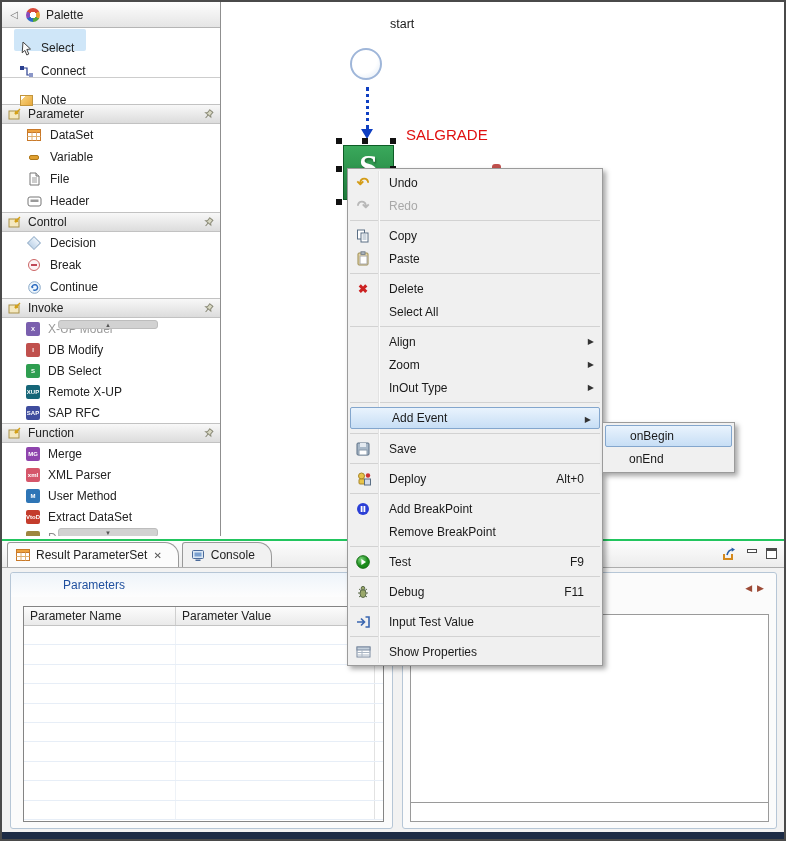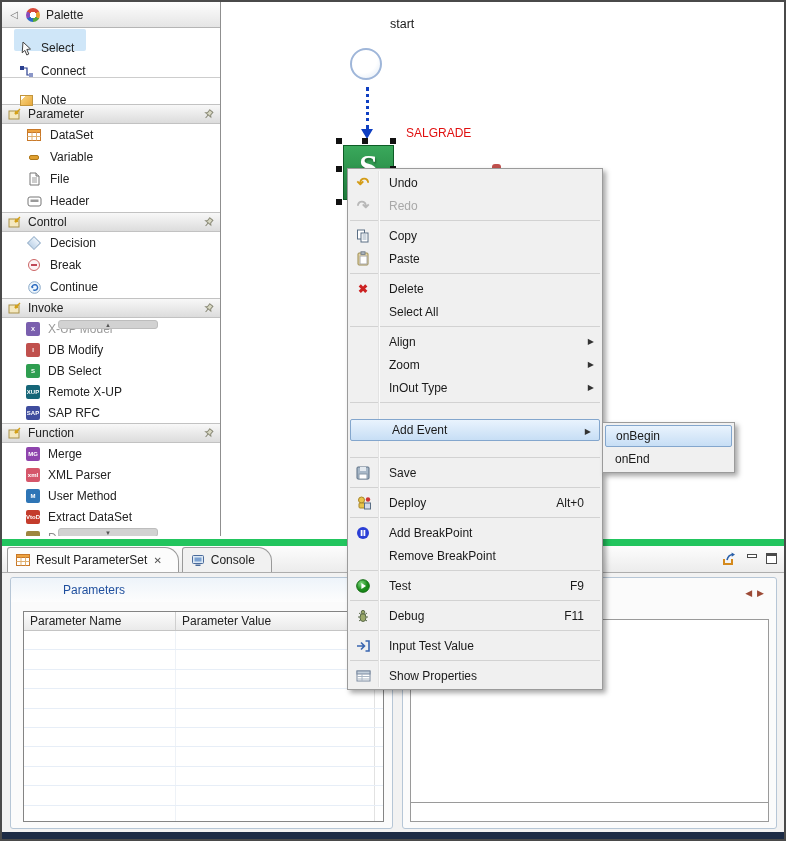--- a/index.html
+++ b/index.html
@@ -38,42 +38,42 @@
   
   .canvas{position:absolute;left:220px;top:0;right:0;height:536px;background:#fff;margin-left:23px;}
   .start-label{position:absolute;left:145px;top:15px;font-size:12.5px;color:#1a1a1a;}
   .node-circle{position:absolute;width:32px;height:32px;border-radius:50%;border:2px solid #9fb6d9;background:radial-gradient(circle at 38% 32%,#ffffff 55%,#dde8f5);}
   .dotline{position:absolute;width:0;border-left:3px dotted #0f3fc2;}
   .arrowhead{position:absolute;width:0;height:0;border-left:6px solid transparent;border-right:6px solid transparent;border-top:10px solid #0f3fc2;}
   .sel-node{position:absolute;left:98px;top:143px;width:51px;height:55px;background:linear-gradient(#3aa85b,#1f7c3c);border:1px solid #0d5c26;display:flex;flex-direction:column;align-items:center;justify-content:flex-end;}
   .sel-node .big-s{position:absolute;top:2px;left:0;right:0;text-align:center;font-size:34px;font-weight:bold;color:#fff;text-shadow:1px 2px 2px rgba(0,0,0,.35);font-family:"Liberation Serif",serif;}
   .sel-node .sub{position:relative;color:#fff;font-size:10px;padding-bottom:2px;}
   .hsq{position:absolute;width:6px;height:6px;background:#111;}
-  .node-caption{position:absolute;left:161px;top:124px;color:#e01010;font-size:12px;}
+  .node-caption{position:absolute;left:161px;top:124px;color:#e01010;font-size:15px;}
   .red-sliver{position:absolute;left:247px;top:162px;width:9px;height:4px;background:#c0504d;border-radius:3px 3px 0 0;}
   
   .cmenu{position:absolute;left:345px;top:166px;width:256px;background:#f0f0f0;border:1px solid #9b9b9b;box-shadow:3px 3px 5px rgba(0,0,0,.35);padding:2px 0;z-index:10;}
   .cmenu::before{content:"";position:absolute;left:30px;top:2px;bottom:2px;width:1px;background:#e3e3e3;box-shadow:1px 0 0 #fbfbfb;}
   .mi{position:relative;height:23px;display:flex;align-items:center;}
   .mi .ic{width:30px;display:flex;align-items:center;justify-content:center;flex:none;z-index:1;}
   .mi .lbl{margin-left:11px;color:#1a1a1a;}
   .mi .sc{margin-left:auto;padding-right:18px;color:#1a1a1a;}
   .mi .sub-arrow{position:absolute;right:8px;top:7px;font-size:8px;color:#333;}
   .mi.disabled .lbl{color:#a8a8a8;}
-  .mi.hl{background:linear-gradient(#e9f3fd,#c7def5);border:1px solid #83a6cd;border-radius:2px;margin:16px 2px;height:22px;}
+  .mi.hl{background:linear-gradient(#e9f3fd,#c7def5);border:1px solid #83a6cd;border-radius:2px;margin:4px 2px;height:22px;}
   .msep{height:1px;background:#d2d2d2;margin:3px 2px;}
   .g-undo{color:#d49c17;font-size:15px;font-weight:bold;}
   .g-redo{color:#b8b8b8;font-size:15px;font-weight:bold;}
   .g-del{color:#cc2222;font-size:12px;font-weight:bold;}
   
   .smenu{position:absolute;left:600px;top:420px;width:133px;background:#f0f0f0;border:1px solid #9b9b9b;box-shadow:3px 3px 5px rgba(0,0,0,.35);padding:2px;z-index:11;}
-  .smi{height:23px;display:flex;align-items:center;padding-left:10px;color:#1a1a1a;}
+  .smi{height:23px;display:flex;align-items:center;padding-left:24px;color:#1a1a1a;}
   .smi.hl{background:linear-gradient(#e9f3fd,#c7def5);border:1px solid #83a6cd;border-radius:2px;height:22px;}
   
-  .bottom{position:absolute;left:0;top:537px;right:0;bottom:0;background:#f2f2f2;border-top:7px solid #22c55e;}
+  .bottom{position:absolute;left:0;top:537px;right:0;bottom:0;background:#f2f2f2;border-top:2px solid #22c55e;}
   .tabbar{height:27px;background:linear-gradient(#fdfdfd,#ececec);border-bottom:1px solid #adadad;display:flex;align-items:flex-end;padding-left:5px;position:relative;}
   .tab{display:flex;align-items:center;gap:6px;height:25px;padding:0 16px 0 8px;border:1px solid #999;border-bottom:none;border-radius:3px 14px 0 0;background:#f1f1f1;margin-right:3px;}
   .tab.active{background:#fcfcfc;}
   .tab .x{color:#555;font-size:10px;}
   .panel-icons{position:absolute;right:7px;top:5px;display:flex;gap:9px;align-items:center;}
   .mini-bar{width:10px;height:4px;background:#fff;border:1px solid #4a4a4a;margin-top:-6px;}
   .maxi-box{width:11px;height:11px;background:#fff;border:1px solid #4a4a4a;border-top:3px solid #4a4a4a;}
   .group{position:absolute;top:31px;bottom:10px;border:1px solid #b6c6d6;border-radius:3px;background:#fbfbfb;}
   .group.gleft{left:8px;width:383px;}
   .group.gright{left:400px;width:375px;}

